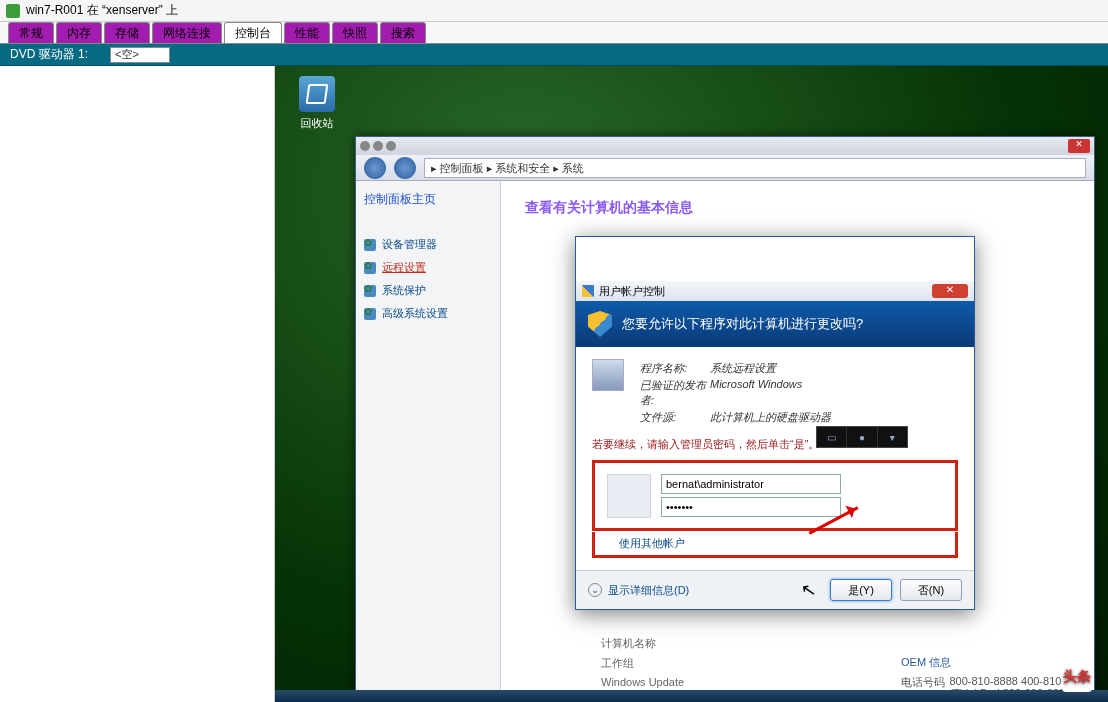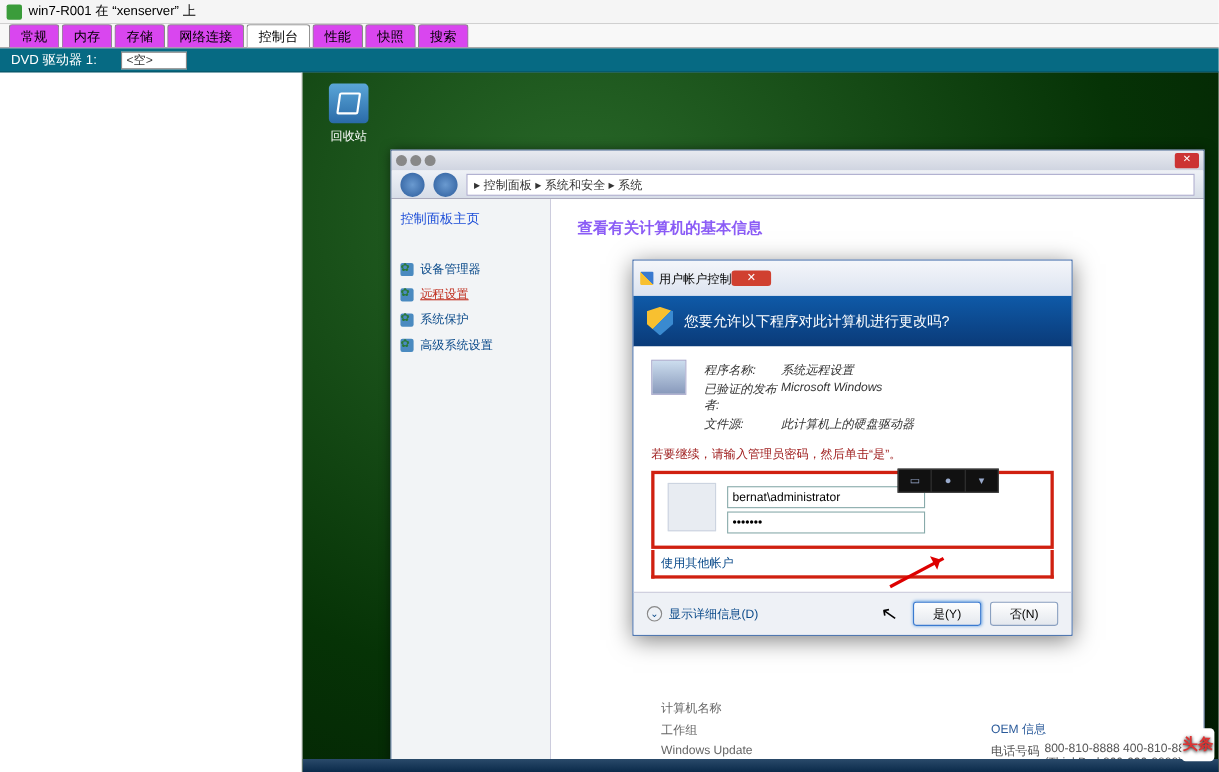--- a/index.html
+++ b/index.html
@@ -4,21 +4,21 @@
 <style>
 * { box-sizing: border-box; margin: 0; padding: 0; }
 body { font-family: "Microsoft YaHei", "SimSun", Tahoma, sans-serif; font-size: 12px; background:#fff; width:1108px; height:702px; overflow:hidden; position:relative; }
 
 
 .xen-title { height:22px; background:#f5f5f5; border-bottom:1px solid #ccc; display:flex; align-items:center; padding:0 6px; gap:6px; }
 .xen-title .icon { width:14px; height:14px; background:#3a9c3a; border-radius:2px; }
 .tabs { display:flex; height:22px; border-bottom:1px solid #888; background:#f8f8f8; padding-left:8px; }
 .tabs .tab { padding:2px 10px 0; border:1px solid #888; border-bottom:none; margin-right:2px; background:#fff; font-size:12px; border-radius:3px 3px 0 0; cursor:pointer; }
 .tabs .tab.active { background:#fff; font-weight:normal; }
-.tabs .tab.inactive { background:#d946ef; }
+.tabs .tab.inactive { background:#a21caf; }
 
 .dvd-bar { height:22px; background:#066a83; color:#fff; display:flex; align-items:center; padding:0 10px; gap:22px; border-bottom:1px solid #044a5a;}
 .dvd-bar .select { background:#fff; color:#333; border:1px solid #888; padding:0 4px; min-width:60px; height:16px; font-size:11px; display:flex; align-items:center;}
 
 .content { display:flex; height:calc(702px - 22px - 22px - 22px); }
 .left-blank { width:275px; background:#fff; border-right:1px solid #ccc; }
 
 
 .desktop { flex:1; position:relative; background: radial-gradient(ellipse at 30% 20%, #2a6a2a 0%, #063306 60%, #021a02 100%); overflow:hidden;}
 .lenovo-wm { position:absolute; right:40px; top:145px; font-family:Arial; font-size:44px; font-weight:bold; font-style:italic; color:rgba(200,220,200,0.35); letter-spacing:-2px;}
@@ -47,40 +47,40 @@
 .red-arrow1 { position:absolute; left:250px; top:195px; width:40px; height:20px; }
 .red-arrow1:before { content:""; position:absolute; width:30px; height:3px; background:#d00; top:8px; transform:rotate(-10deg);}
 .red-arrow1:after { content:""; position:absolute; left:-6px; top:2px; border:7px solid transparent; border-right-color:#d00;}
 
 .cp-main { flex:1; padding:18px 24px; background:#fff; position:relative;}
 .cp-main h3 { color:#8b5cf6; font-size:14px; font-weight:bold; margin-bottom:14px;}
 .sec-label { color:#2a5a9a; font-size:11px; margin:4px 0;}
 
 
 .uac { position:absolute; left:300px; top:170px; width:400px; background:#fff; border:1px solid #2a5aa0; box-shadow:0 4px 20px rgba(0,0,0,0.5); z-index:10;}
-.uac-title { height:32px; background:linear-gradient(#f4f6fa,#dce3f0); display:flex; align-items:center; padding:0 6px; font-size:11px;}
+.uac-title { height:20px; background:linear-gradient(#f4f6fa,#dce3f0); display:flex; align-items:center; justify-content:space-between; padding:0 6px; font-size:11px;margin-top:44px;}
 .uac-title .l { display:flex; align-items:center; gap:5px;}
 .uac-title .shield-s { width:12px; height:12px; background:linear-gradient(45deg,#f8c030 50%,#3a7ad0 50%); border-radius:1px;}
 .uac-title .close { width:36px; height:14px; background:#d04030; border-radius:3px; color:#fff; font-size:10px; text-align:center;}
 .uac-header { background:linear-gradient(#0f5aa8,#0a3a78); color:#fff; padding:10px 12px; display:flex; align-items:center; gap:10px; font-size:13px;}
 .uac-header .shield { width:24px; height:26px; background:linear-gradient(135deg,#f8c030 0 50%,#3a8ad0 50% 100%); clip-path:polygon(50% 0,100% 15%,100% 60%,50% 100%,0 60%,0 15%); }
 .uac-body { padding:12px 16px; background:#fff; font-size:11px;}
 .uac-info { display:flex; gap:16px; margin-bottom:10px;font-style:italic;}
 .uac-info .pic { width:32px; height:32px; background:linear-gradient(#cde,#89b); border:1px solid #aac;}
 .uac-info .kv { flex:1;}
 .uac-info .kv .r { display:flex; margin:2px 0;}
 .uac-info .kv .r .kk { width:70px; color:#333;}
 .uac-info .kv .r .vv { color:#333;}
 .uac-prompt { color:#a02020; font-size:11px; margin:6px 0 8px;}
 .cred-box { border:3px solid #d02010; padding:8px 12px; margin:4px 0;}
-.cred-inner { display:flex; gap:10px; align-items:flex-start;}
+.cred-inner { display:flex; gap:10px; align-items:center;}
 .avatar { width:44px; height:44px; background:#e8ecf2; border:1px solid #ccd4e0;}
 .fields { flex:1;}
 .fields input { width:180px; height:20px; border:1px solid #8aa; padding:1px 4px; font-size:11px; margin:3px 0; display:block; background:#fff;}
-.red-sub { border:3px solid #d02010; padding:4px 6px; margin-top:-3px; border-top:none;font-family:Liberation Serif, serif;}
+.red-sub { border:3px solid #d02010; padding:4px 24px; margin-top:-3px; border-top:none;font-family:Liberation Serif, serif;}
 .uac-footer { background:#eef1f6; border-top:1px solid #ccd; padding:8px 12px; display:flex; align-items:center; justify-content:space-between;}
 .uac-footer .det { display:flex; align-items:center; gap:6px; color:#0a4a8a; font-size:11px; cursor:pointer;}
 .uac-footer .det .chev { width:14px; height:14px; border:1px solid #888; border-radius:50%; display:flex; align-items:center; justify-content:center; font-size:9px;}
 .uac-footer .btns { display:flex; gap:8px; align-items:center;}
 .uac-footer button { min-width:62px; height:22px; background:linear-gradient(#fefefe,#e4e8ee); border:1px solid #8aa0c0; border-radius:3px; font-size:11px; cursor:pointer;}
 .uac-footer button.primary { box-shadow:0 0 3px #5a9ae0; border-color:#3a7ad0;}
 .cursor { position:absolute; font-size:18px; color:#000; transform:rotate(-10deg);}
 .red-arrow2 { position:absolute; width:55px; height:3px; background:#d00; transform:rotate(-28deg);}
 .red-arrow2:after { content:""; position:absolute; right:-4px; top:-6px; border:7px solid transparent; border-left-color:#d00;}
 
@@ -91,21 +91,21 @@
 
 
 .winlogo { position:absolute; right:45px; top:220px; width:80px; height:80px; border-radius:50%; background:radial-gradient(#333,#000);}
 .winlogo .flag { position:absolute; left:18px; top:18px; width:44px; height:44px; display:grid; grid-template-columns:1fr 1fr; grid-template-rows:1fr 1fr; gap:2px; transform:skewX(-6deg);}
 .winlogo .flag span:nth-child(1){background:#e04030;}
 .winlogo .flag span:nth-child(2){background:#5ab030;}
 .winlogo .flag span:nth-child(3){background:#3080d0;}
 .winlogo .flag span:nth-child(4){background:#f8c030;}
 
 
-.toutiao { position:absolute; right:4px; bottom:10px; color:#fff; font-size:26px; display:flex; align-items:flex-start; gap:0; text-shadow:0 1px 3px #000;}
+.toutiao { position:absolute; right:16px; bottom:10px; color:#fff; font-size:26px; display:flex; align-items:flex-start; gap:0; text-shadow:0 1px 3px #000;}
 .toutiao .t { background:#fff; color:#d33; width:30px; height:30px; border-radius:4px; display:flex; align-items:center; justify-content:center; font-weight:bold; font-size:14px;}
 
 .taskbar { position:absolute; left:0; right:0; bottom:0; height:12px; background:linear-gradient(#2a4a6a,#0a2a4a);}
 .lower-info { position:absolute; left:100px; top:450px; font-size:11px; color:#666;}
 .lower-info .row { display:flex; margin:5px 0;}
 .lower-info .row .k{ width:120px;}
 .rgt { position:absolute; left:400px; top:470px; font-size:11px; color:#555;}
 .rgt .row{display:flex; margin:5px 0;}
 .rgt .row .k{width:90px;}
 </style>

